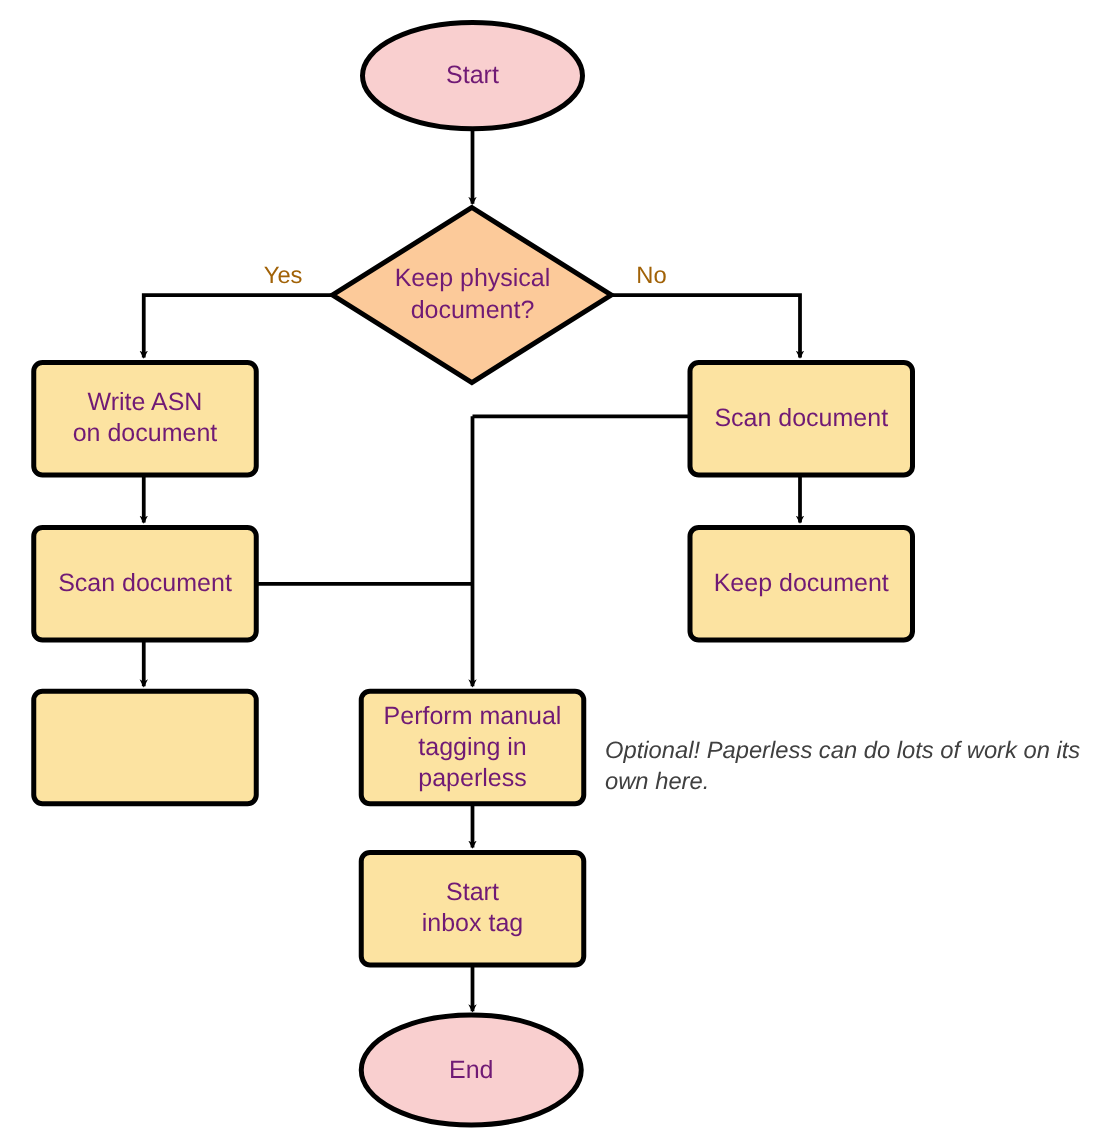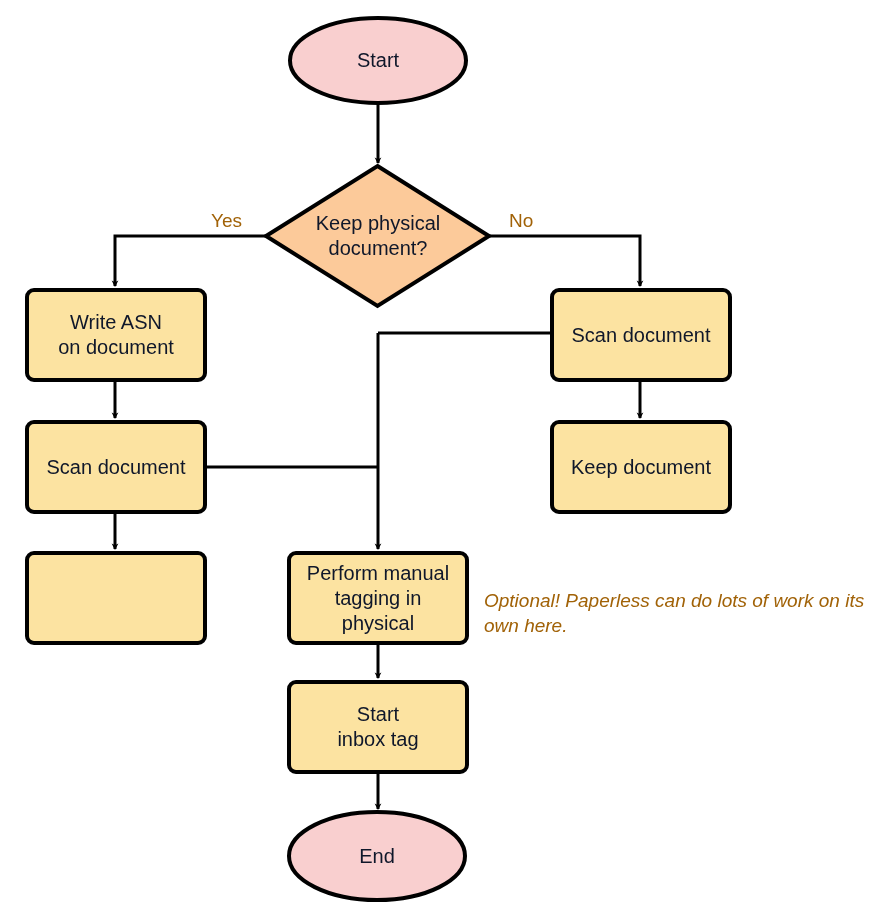--- a/index.html
+++ b/index.html
@@ -25,36 +25,36 @@
     left: 0; top: 0;
     width: 888px;
     height: 907px;
   }
   .node-label {
     position: absolute;
     display: flex;
     align-items: center;
     justify-content: center;
     text-align: center;
-    color: #0f172a;
+    color: #701a75;
     font-size: 20px;
     line-height: 25px;
     pointer-events: none;
     white-space: pre-line;
   }
   .edge-label {
     position: absolute;
     color: #a16207;
     font-size: 19px;
     line-height: 20px;
     white-space: nowrap;
   }
   .annotation {
     position: absolute;
-    color: #a16207;
+    color: #404040;
     font-size: 19px;
     line-height: 25px;
     font-style: italic;
     width: 400px;
     white-space: pre-line;
   }
 </style>
 </head>
 <body>
 
@@ -126,21 +126,21 @@
 
   <div class="node-label" style="left:27px; top:422px; width:178px; height:90px;">Scan document</div>
 
 
   <div class="node-label" style="left:552px; top:290px; width:178px; height:90px;">Scan document</div>
 
   <div class="node-label" style="left:552px; top:422px; width:178px; height:90px;">Keep document</div>
 
   <div class="node-label" style="left:289px; top:553px; width:178px; height:90px;">Perform manual
 tagging in
-physical</div>
+paperless</div>
 
   <div class="node-label" style="left:289px; top:682px; width:178px; height:90px;">Start
 inbox tag</div>
 
   <div class="node-label" style="left:289px; top:812px; width:176px; height:88px;">End</div>
 
   <div class="edge-label" style="left:211px; top:211px;">Yes</div>
 
   <div class="edge-label" style="left:509px; top:211px;">No</div>
 

